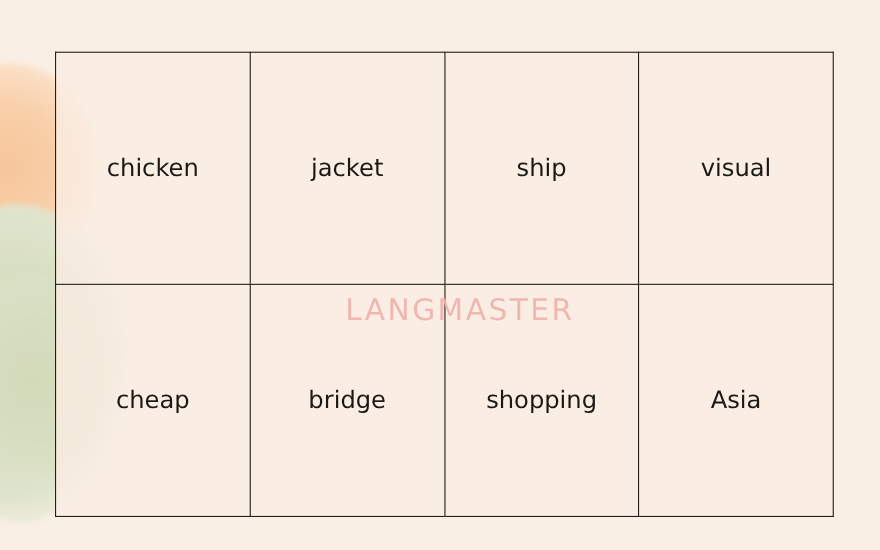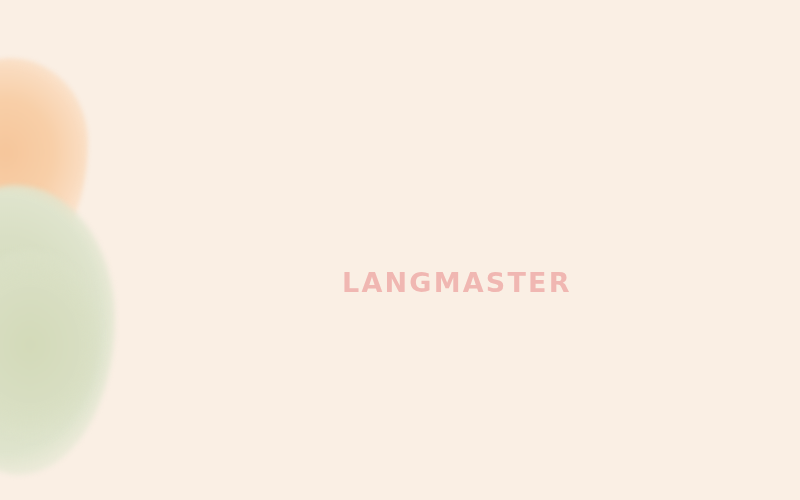--- a/index.html
+++ b/index.html
@@ -92,40 +92,51 @@
   .empty-cell { }
 
   
   #watermark {
     position: absolute;
     left: 306px;
     top: 269px;
     width: 224px;
     text-align: center;
     font-family: "DejaVu Sans", sans-serif;
-    font-weight: bold;
+    font-weight: normal;
     font-size: 27px;
     letter-spacing: 2.2px;
     color: #f0b3ae;
     opacity: 0.92;
     pointer-events: none;
     white-space: nowrap;
     line-height: 1;
-    margin-left: 36px;
   }
 </style>
 </head>
 <body>
 
 <div id="stage">
 
   <div class="blob blob-orange"></div>
   <div class="blob blob-green"></div>
   <div class="blob blob-green2"></div>
 
   <table id="vocab-table">
     <tbody>
+      <tr>
+        <td class="word-cell">chicken</td>
+        <td class="word-cell">jacket</td>
+        <td class="word-cell">ship</td>
+        <td class="word-cell">visual</td>
+      </tr>
+      <tr>
+        <td class="word-cell">cheap</td>
+        <td class="word-cell">bridge</td>
+        <td class="word-cell">shopping</td>
+        <td class="word-cell">Asia</td>
+      </tr>
     </tbody>
   </table>
 
   <div id="watermark">LANGMASTER</div>
 
 </div>
 
 </body></html>

